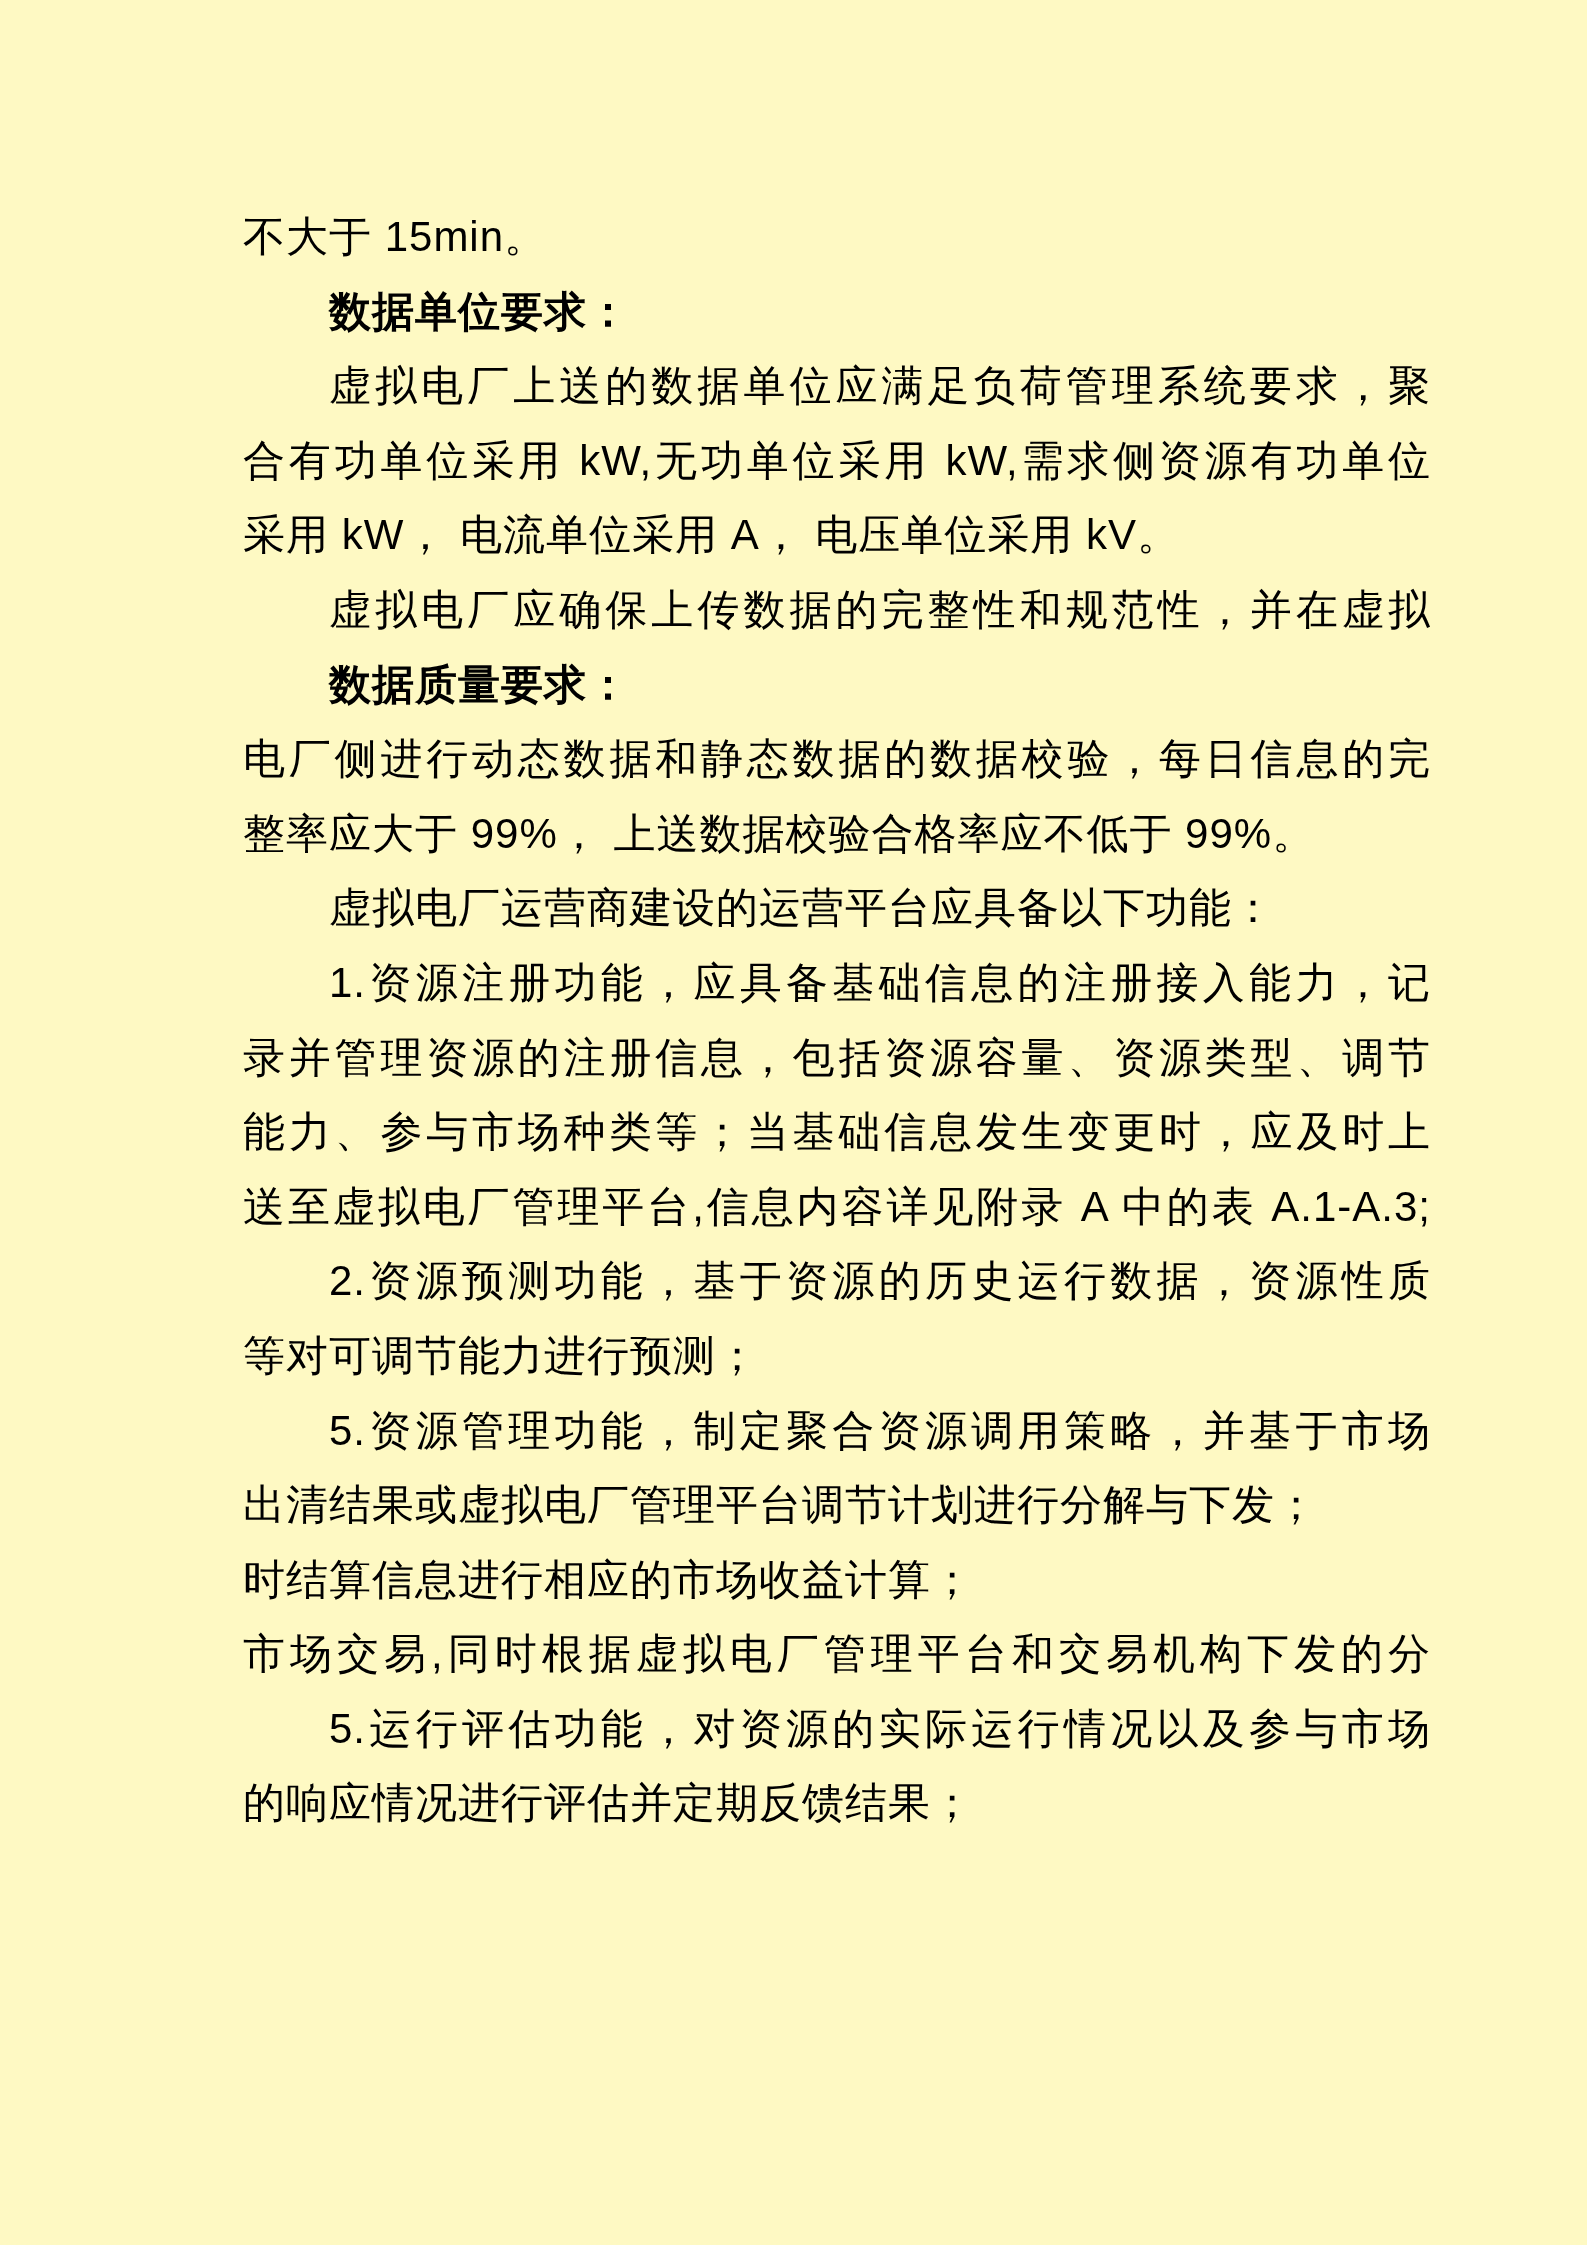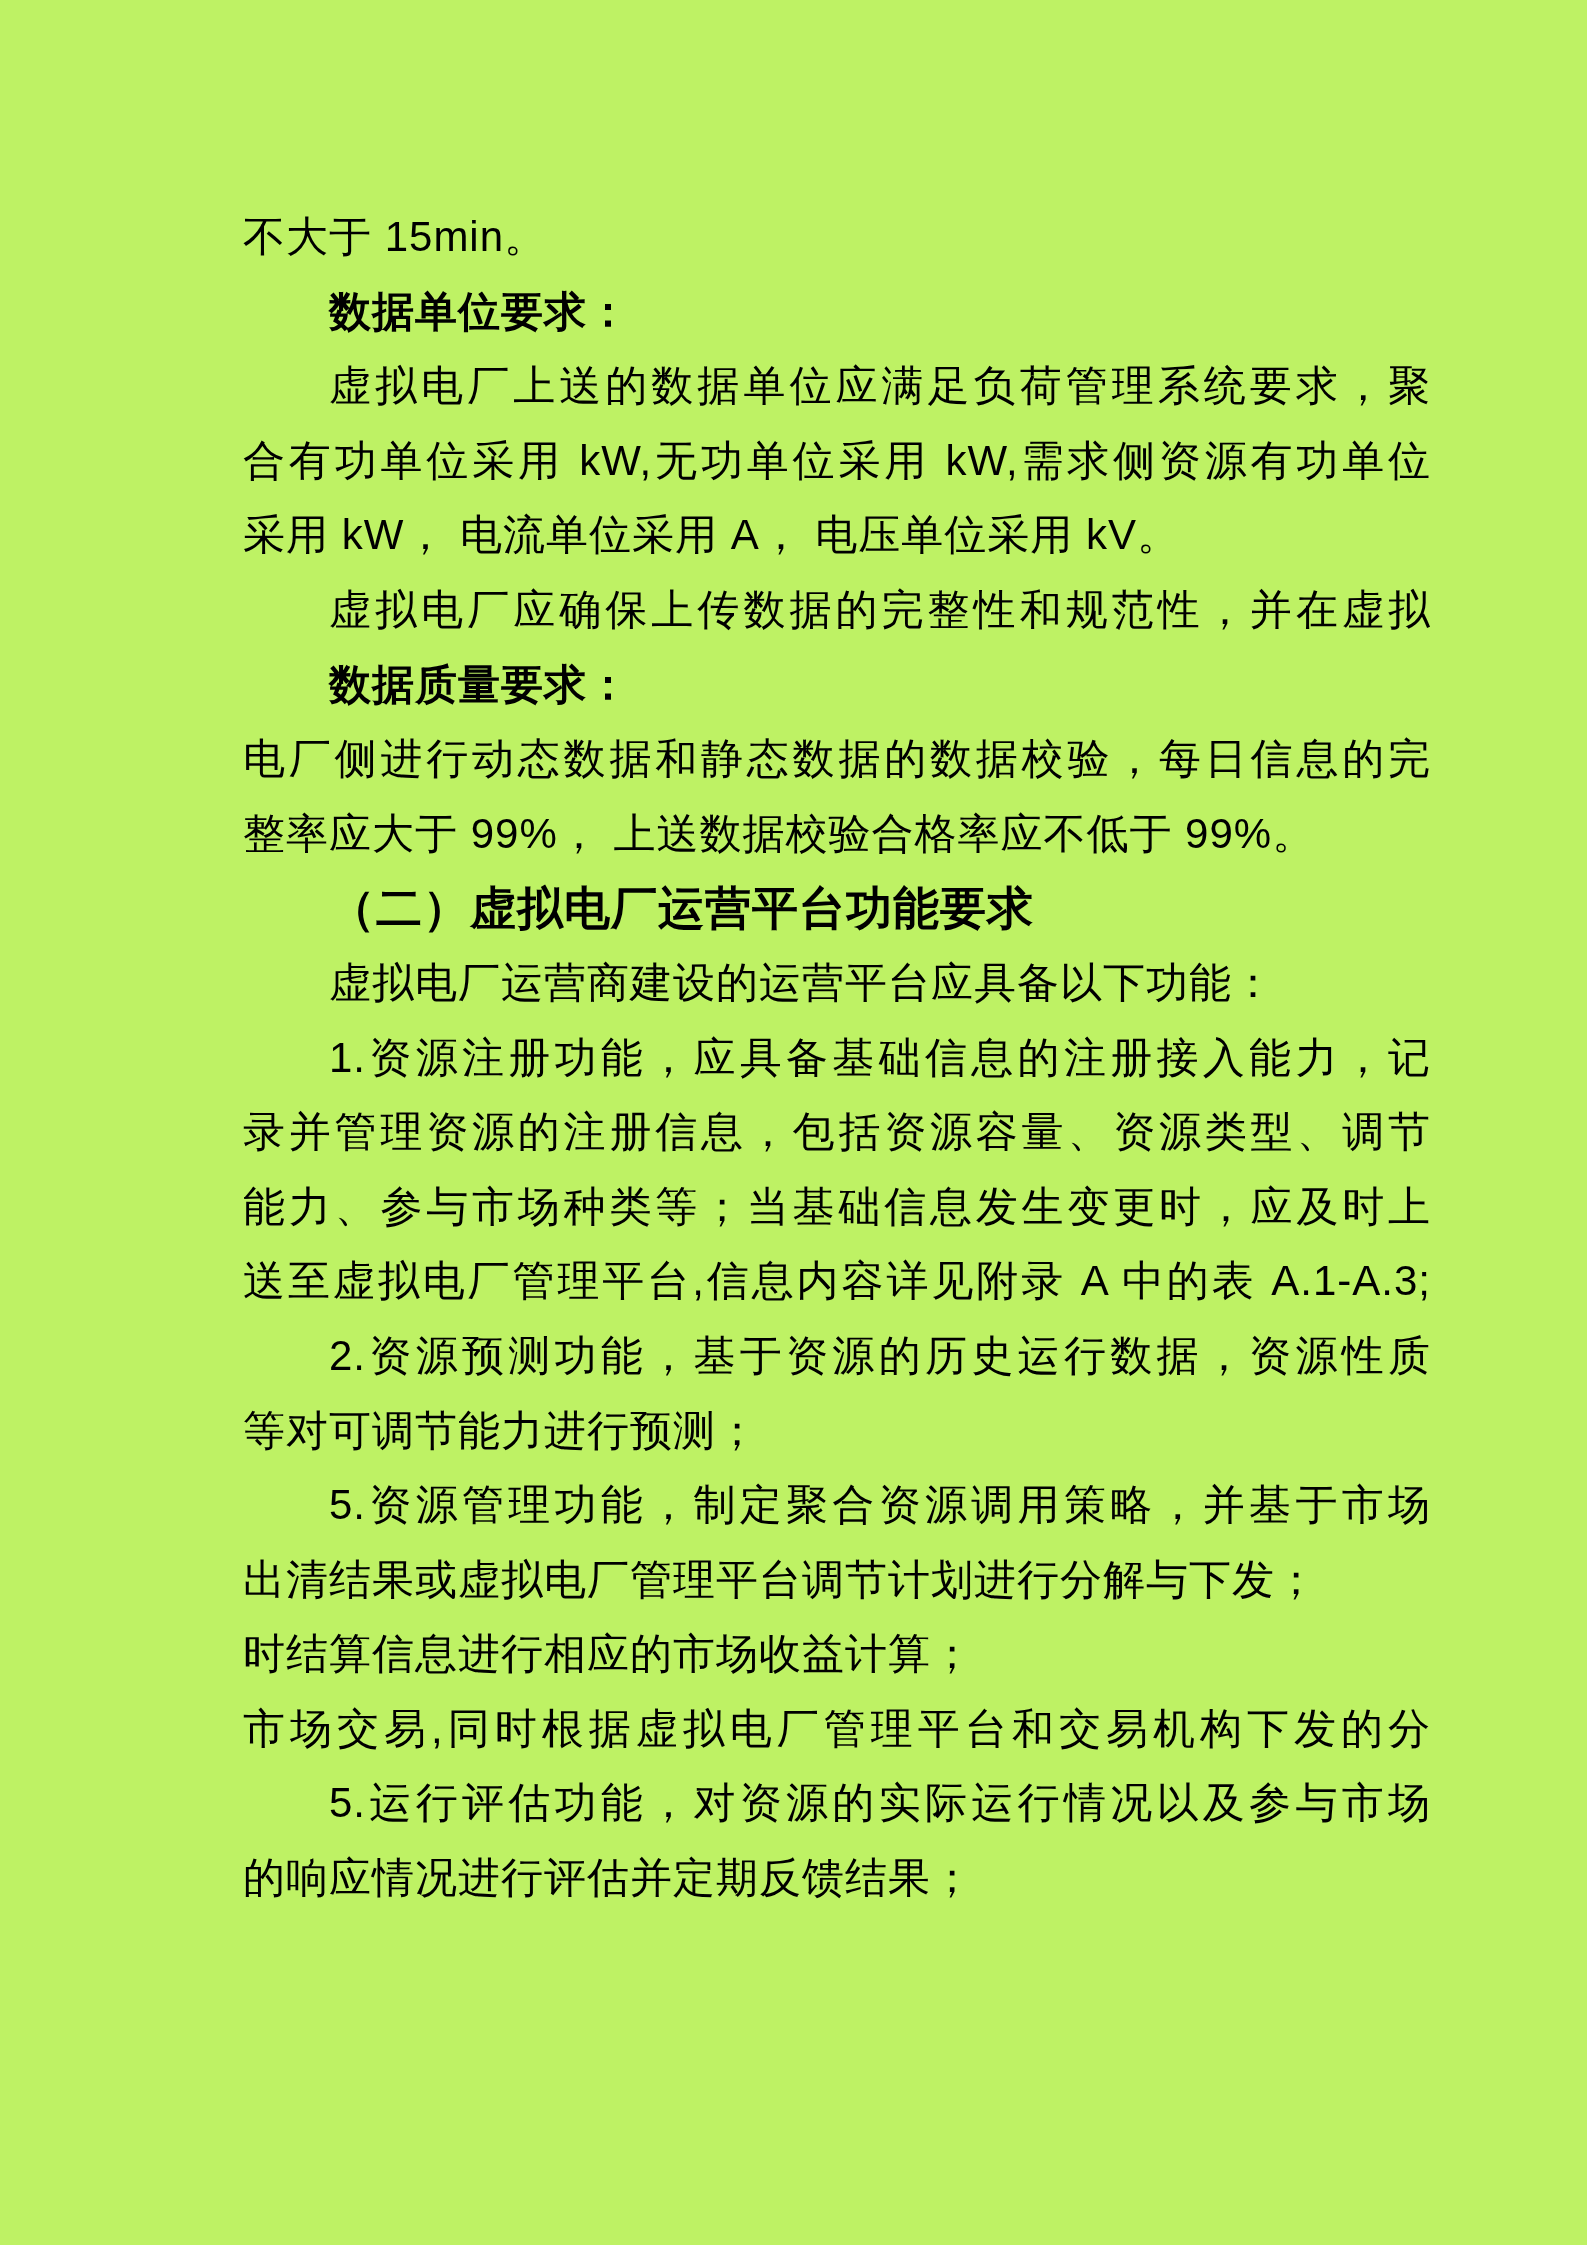--- a/index.html
+++ b/index.html
@@ -4,21 +4,21 @@
 <style>
   html, body {
     margin: 0;
     padding: 0;
     background: #ffffff;
   }
   .page {
     position: relative;
     width: 1587px;
     height: 2245px;
-    background: #bef264;
+    background: #fef9c3;
     overflow: hidden;
     font-family: "Liberation Sans", sans-serif;
     color: #000000;
   }
   .content {
     position: absolute;
     left: 243px;
     top: 200px;
     width: 1188px;
   }
@@ -56,21 +56,20 @@
   <div class="content">
     <div class="line">不大于 15min。</div>
     <div class="line indent bold">数据单位要求：</div>
     <div class="line indent fill">虚拟电厂上送的数据单位应满足负荷管理系统要求，聚</div>
     <div class="line fill">合有功单位采用 kW,无功单位采用 kW,需求侧资源有功单位</div>
     <div class="line">采用 kW， 电流单位采用 A， 电压单位采用 kV。</div>
     <div class="line indent fill">虚拟电厂应确保上传数据的完整性和规范性，并在虚拟</div>
     <div class="line indent bold">数据质量要求：</div>
     <div class="line fill">电厂侧进行动态数据和静态数据的数据校验，每日信息的完</div>
     <div class="line">整率应大于 99%， 上送数据校验合格率应不低于 99%。</div>
-    <div class="line indent heading">（二）虚拟电厂运营平台功能要求</div>
     <div class="line indent">虚拟电厂运营商建设的运营平台应具备以下功能：</div>
     <div class="line indent fill">1.资源注册功能，应具备基础信息的注册接入能力，记</div>
     <div class="line fill">录并管理资源的注册信息，包括资源容量、资源类型、调节</div>
     <div class="line fill">能力、参与市场种类等；当基础信息发生变更时，应及时上</div>
     <div class="line fill">送至虚拟电厂管理平台,信息内容详见附录 A 中的表 A.1-A.3;</div>
     <div class="line indent fill">2.资源预测功能，基于资源的历史运行数据，资源性质</div>
     <div class="line">等对可调节能力进行预测；</div>
     <div class="line indent fill">5.资源管理功能，制定聚合资源调用策略，并基于市场</div>
     <div class="line">出清结果或虚拟电厂管理平台调节计划进行分解与下发；</div>
     <div class="line">时结算信息进行相应的市场收益计算；</div>

